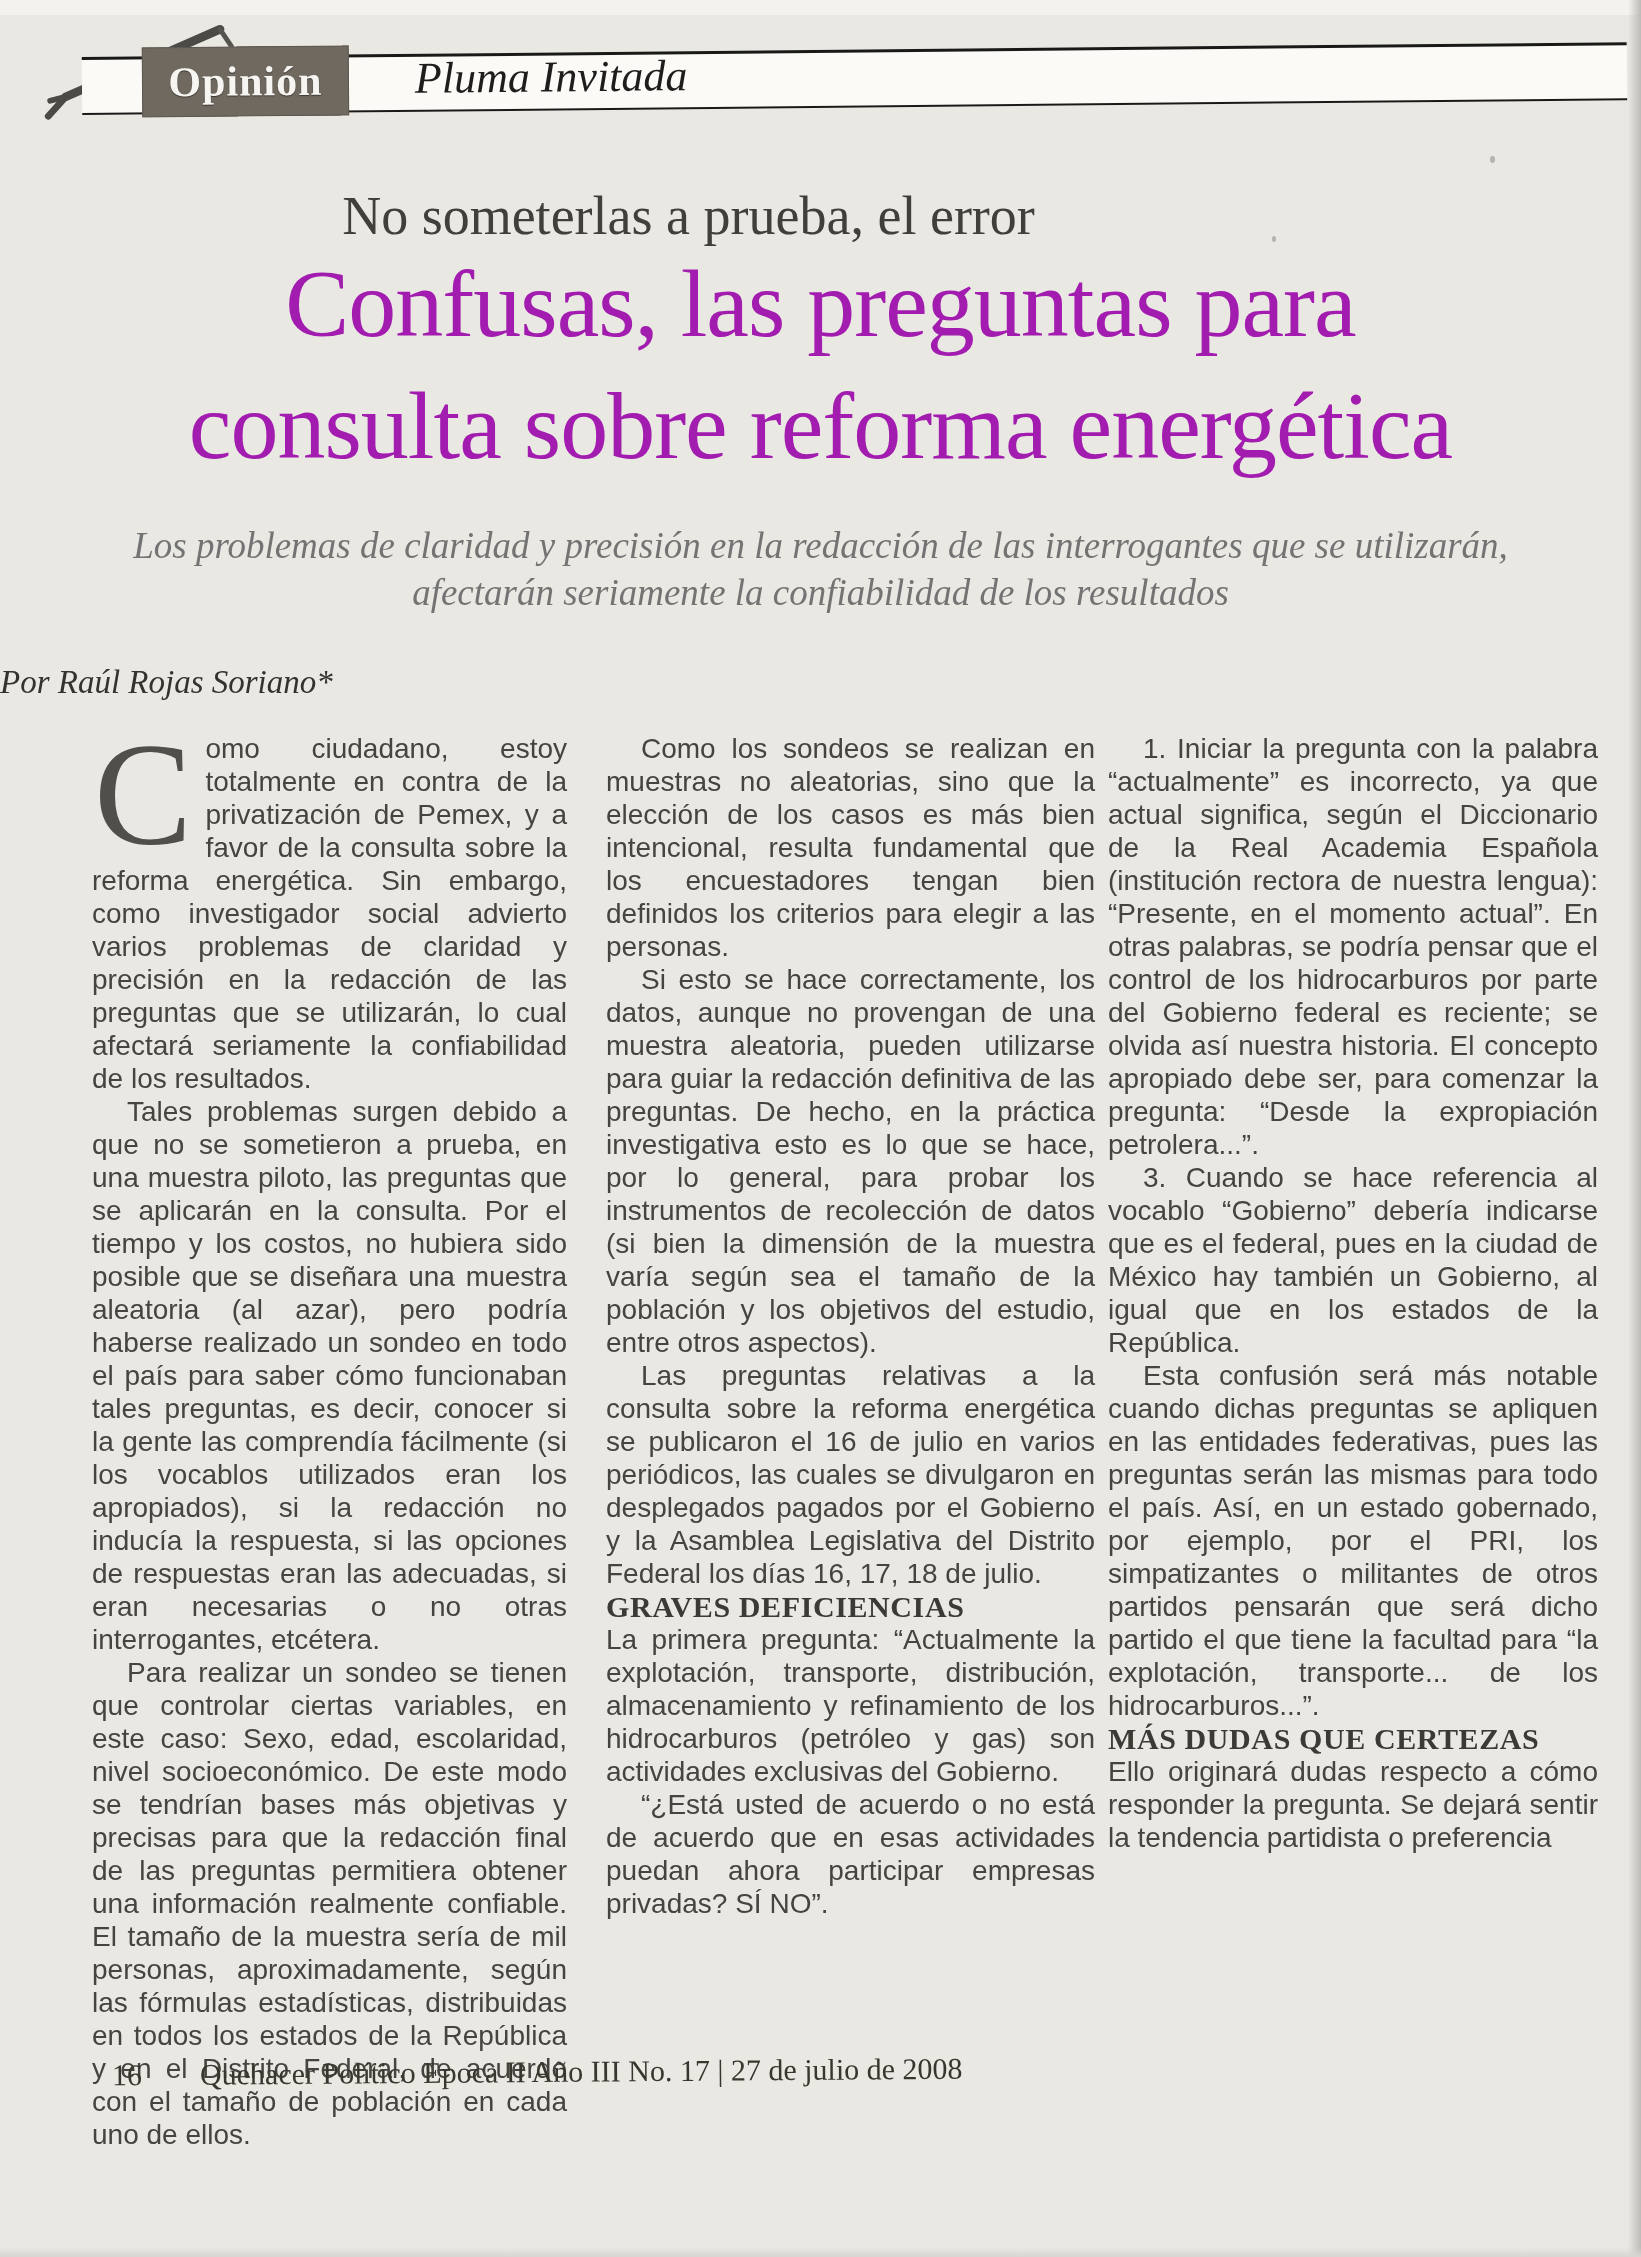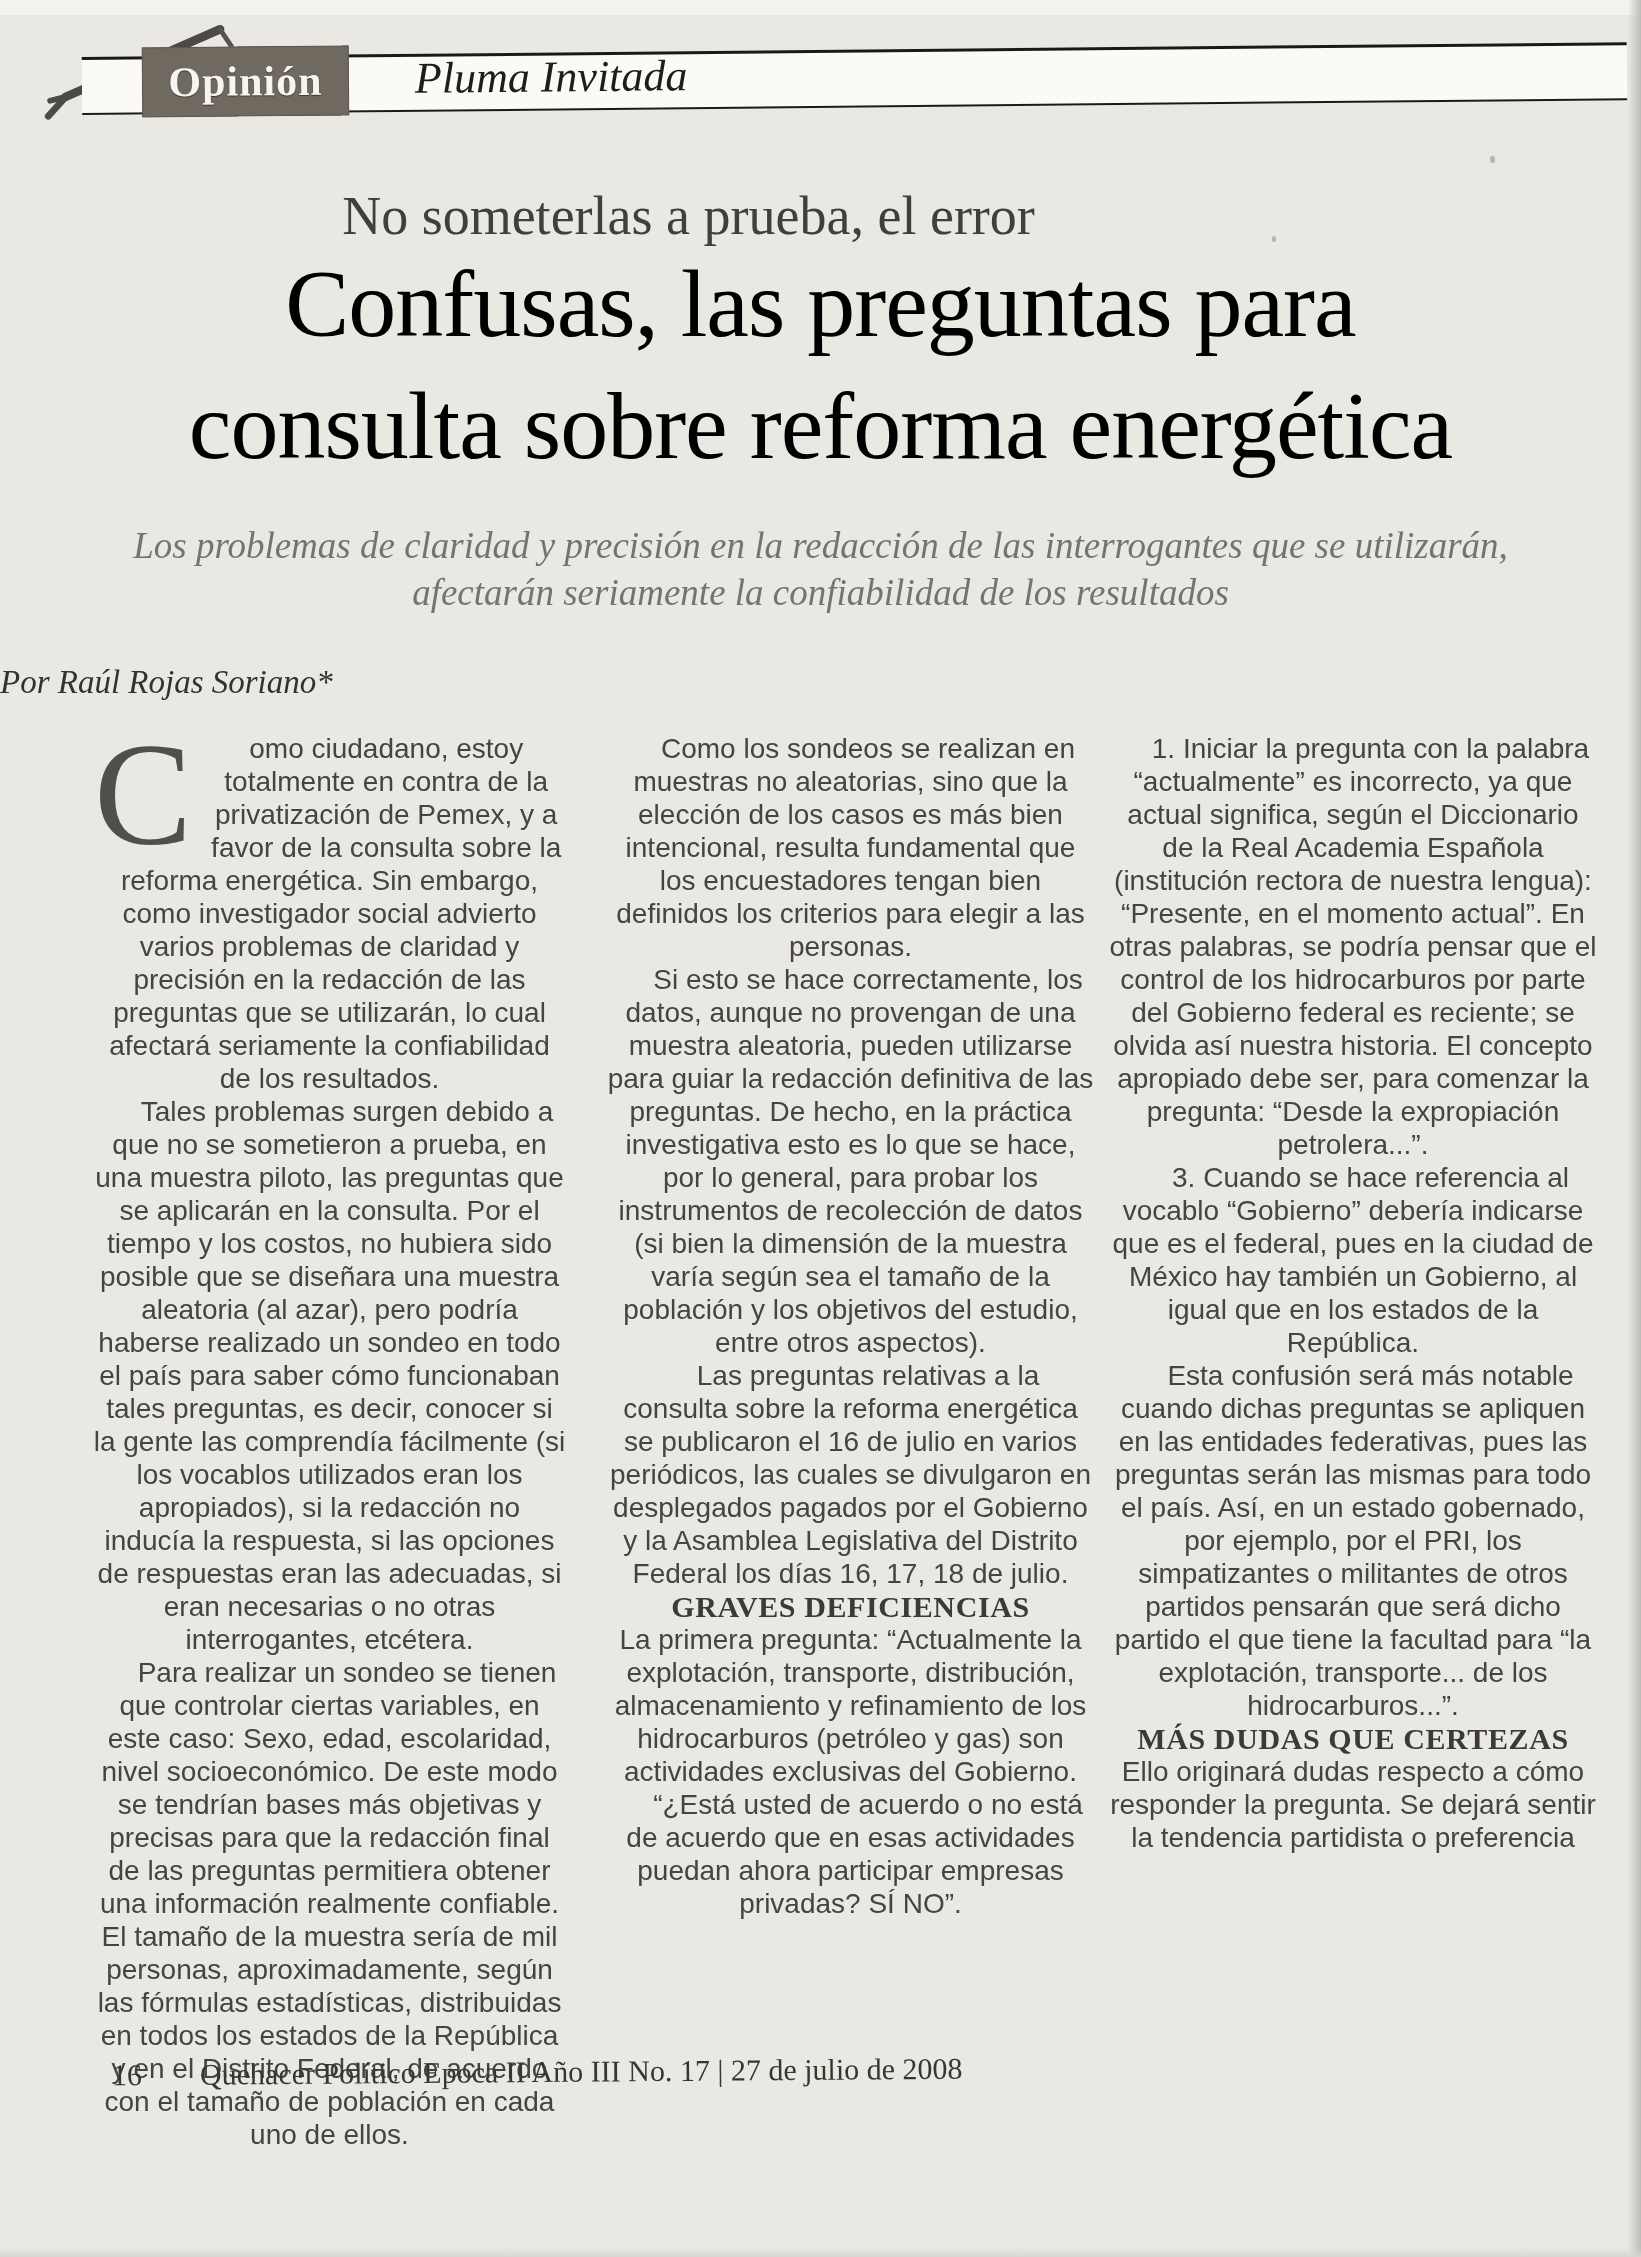--- a/index.html
+++ b/index.html
@@ -32,34 +32,34 @@
     font-family:"Liberation Serif",serif;font-weight:700;font-size:42px;
     color:#f6f5f1;letter-spacing:1px;text-shadow:0 1px 1px #3c3832;}
   .section-name{position:absolute;left:333px;top:7.7px;
     font-family:"Liberation Serif",serif;font-style:italic;font-size:44px;color:#1e1d1b;}
 
   
   .overline{position:absolute;left:0;top:185px;width:1377px;text-align:center;
     font-family:"Liberation Serif",serif;font-size:54px;color:#403f3b;}
   .headline{position:absolute;left:0;top:243px;width:1641px;text-align:center;
     font-family:"Liberation Serif",serif;font-size:96px;line-height:1.27;
-    color:#000000;letter-spacing:-1px;}
+    color:#a21caf;letter-spacing:-1px;}
   .deck{position:absolute;left:0;top:523px;width:1641px;text-align:center;
     font-family:"Liberation Serif",serif;font-style:italic;font-size:37px;
     line-height:1.26;color:#737373;}
   .byline{position:absolute;left:0;top:664px;width:1641px;text-align:left;
     font-family:"Liberation Serif",serif;font-style:italic;font-size:33px;color:#33322e;}
 
   
   .col{position:absolute;top:732px;text-align:justify;color:#45443f;
     font-size:28px;line-height:33px;}
   .col-1{left:92px;width:475px;}
   .col-2{left:606px;width:489px;}
   .col-3{left:1108px;width:490px;}
-  .col p{margin:0;text-align:center;}
+  .col p{margin:0;}
   .ind{text-indent:35px;}
   .dropcap{float:left;font-family:"Liberation Serif",serif;font-size:147px;
     line-height:102px;margin:11.6px 13.5px 0 1.9px;color:#504f4b;}
   .subhead{font-family:"Liberation Serif",serif;font-weight:700;font-size:30px;
     letter-spacing:0.6px;color:#3c3a34;text-align:left;text-indent:0;
     margin:37px 0 33px 0;}
   .subhead-2{margin:41px 0 39px 0;}
 
   
   .footer{position:absolute;left:112px;top:2055px;display:flex;align-items:baseline;

